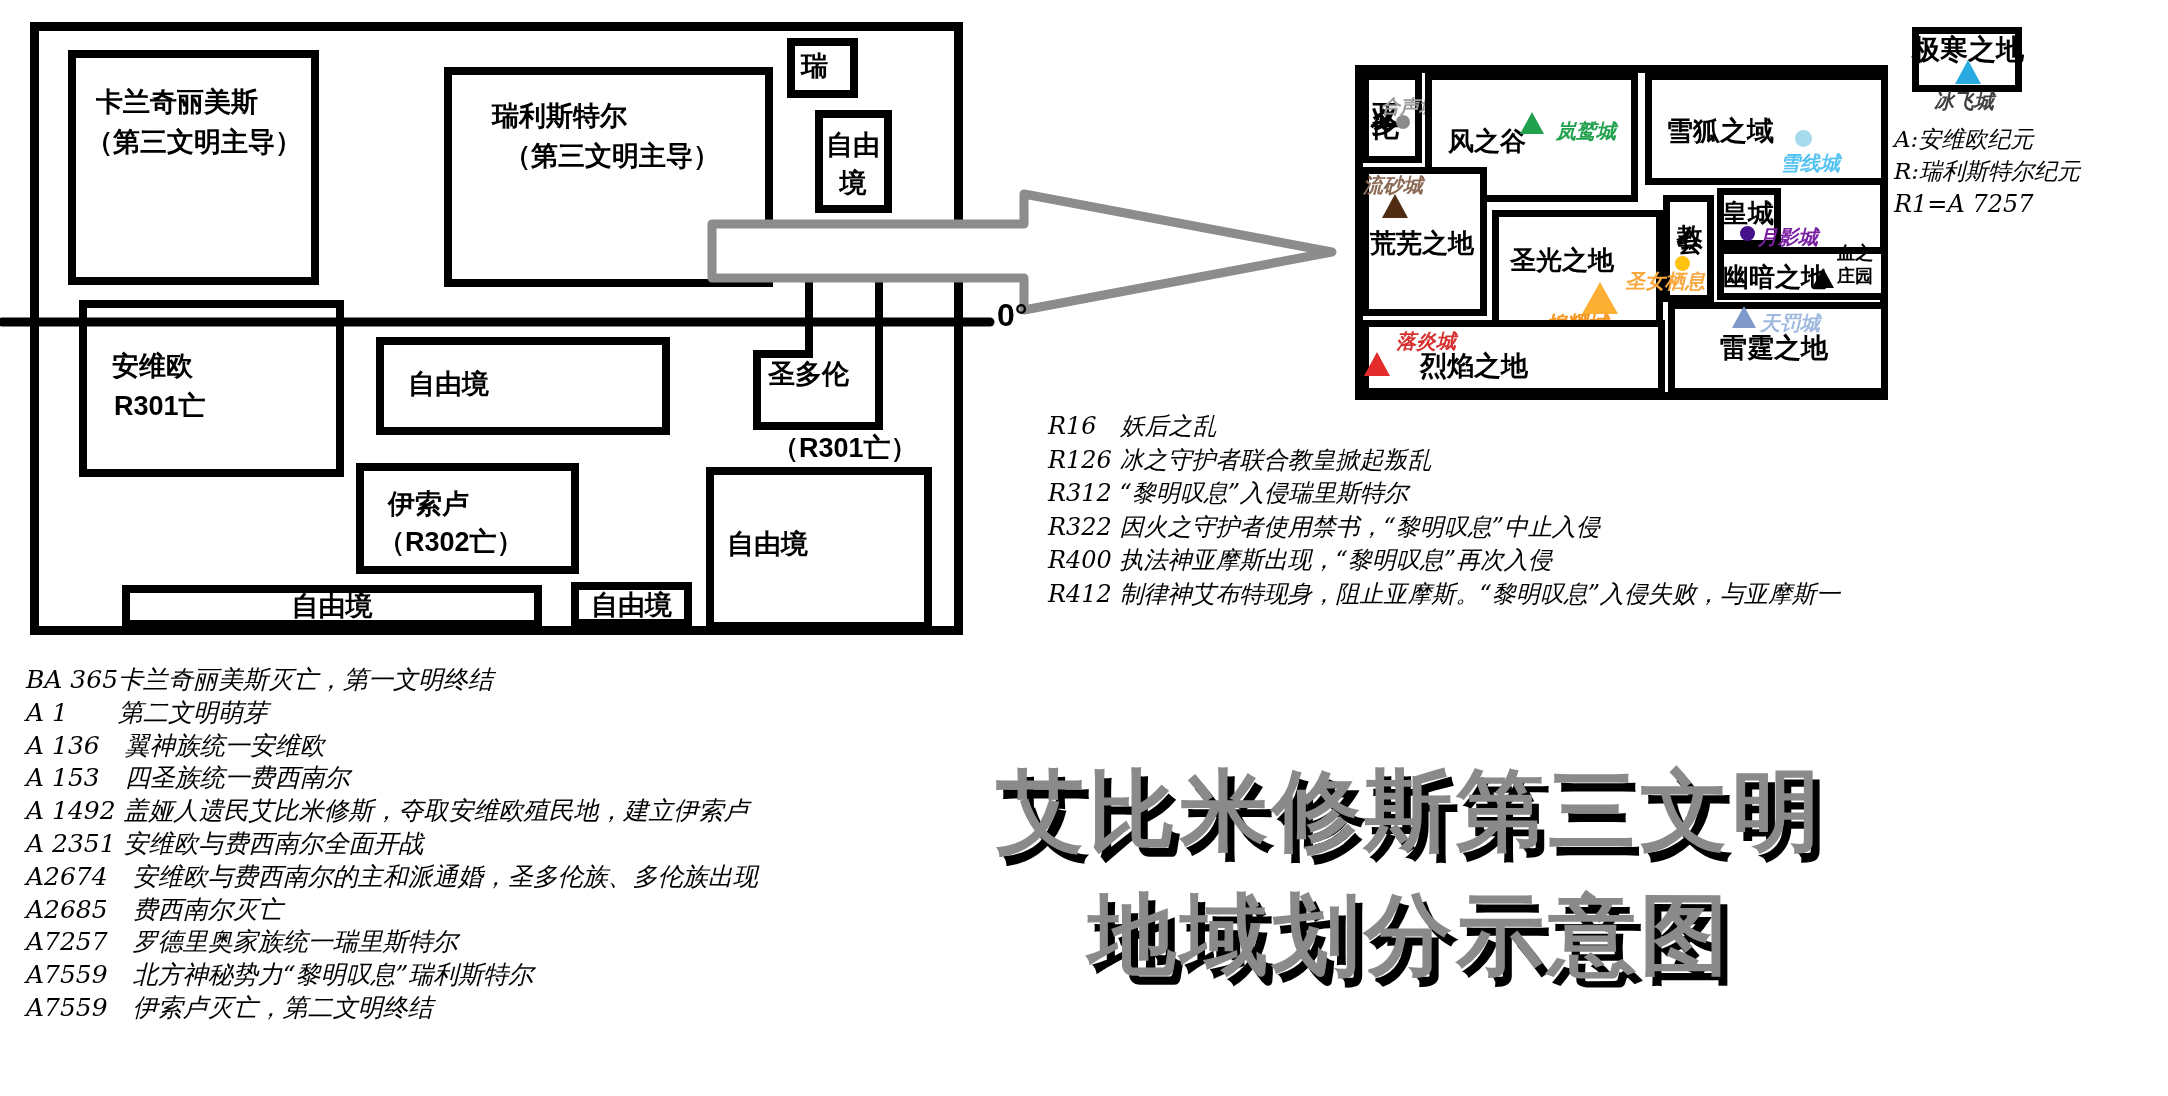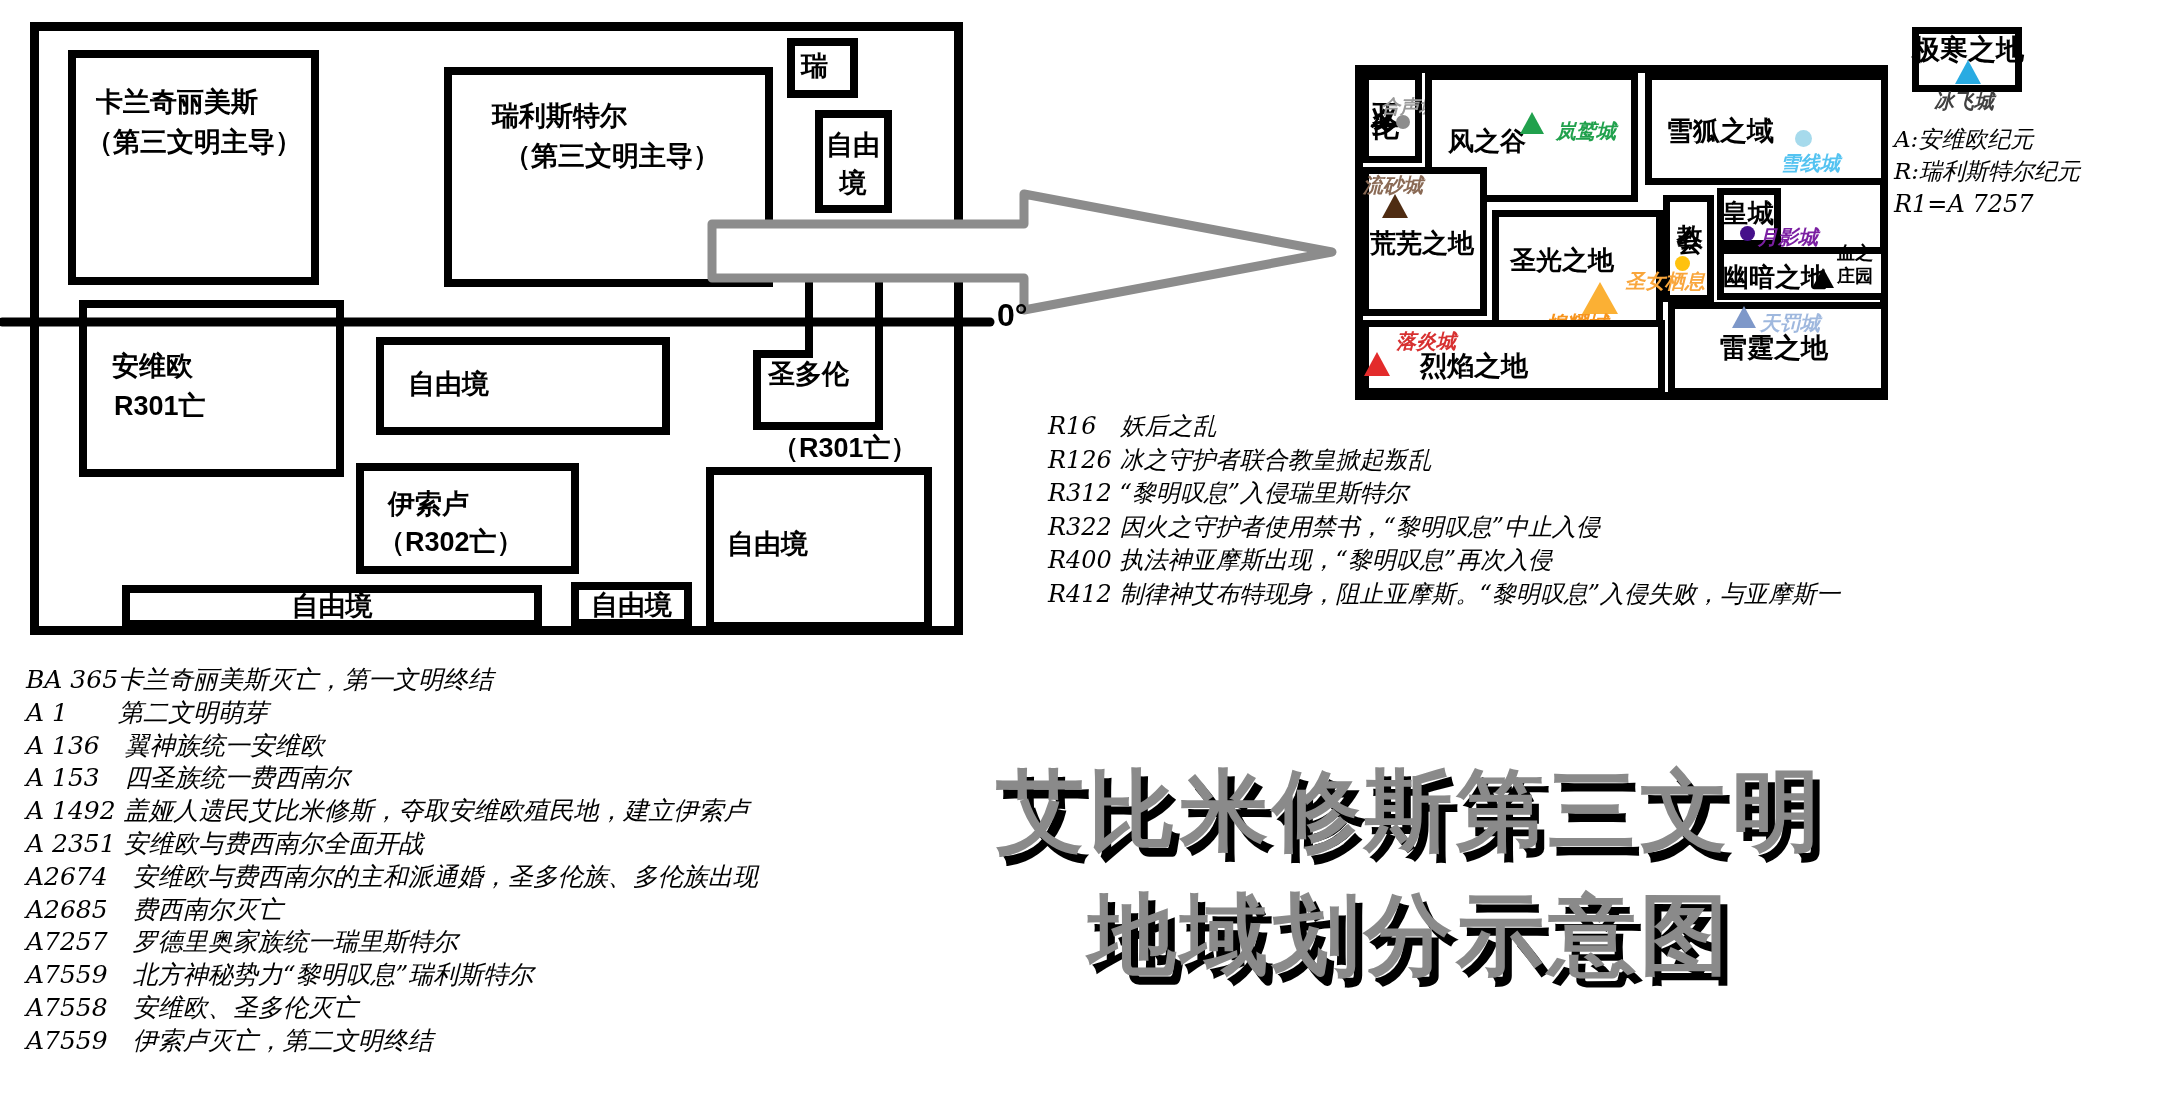--- a/index.html
+++ b/index.html
@@ -154,20 +154,19 @@
   <div>BA 365卡兰奇丽美斯灭亡，第一文明终结</div>
   <div>A 1　　第二文明萌芽</div>
   <div>A 136　翼神族统一安维欧</div>
   <div>A 153　四圣族统一费西南尔</div>
   <div>A 1492 盖娅人遗民艾比米修斯，夺取安维欧殖民地，建立伊索卢</div>
   <div>A 2351 安维欧与费西南尔全面开战</div>
   <div>A2674　安维欧与费西南尔的主和派通婚，圣多伦族、多伦族出现</div>
   <div>A2685　费西南尔灭亡</div>
   <div>A7257　罗德里奥家族统一瑞里斯特尔</div>
   <div>A7559　北方神秘势力“黎明叹息”瑞利斯特尔</div>
-  <div>A7558　安维欧、圣多伦灭亡</div>
   <div>A7559　伊索卢灭亡，第二文明终结</div>
 </div>
 
 <div id="title">
   <div>艾比米修斯第三文明</div>
   <div>地域划分示意图</div>
 </div>
 
 </body></html>

